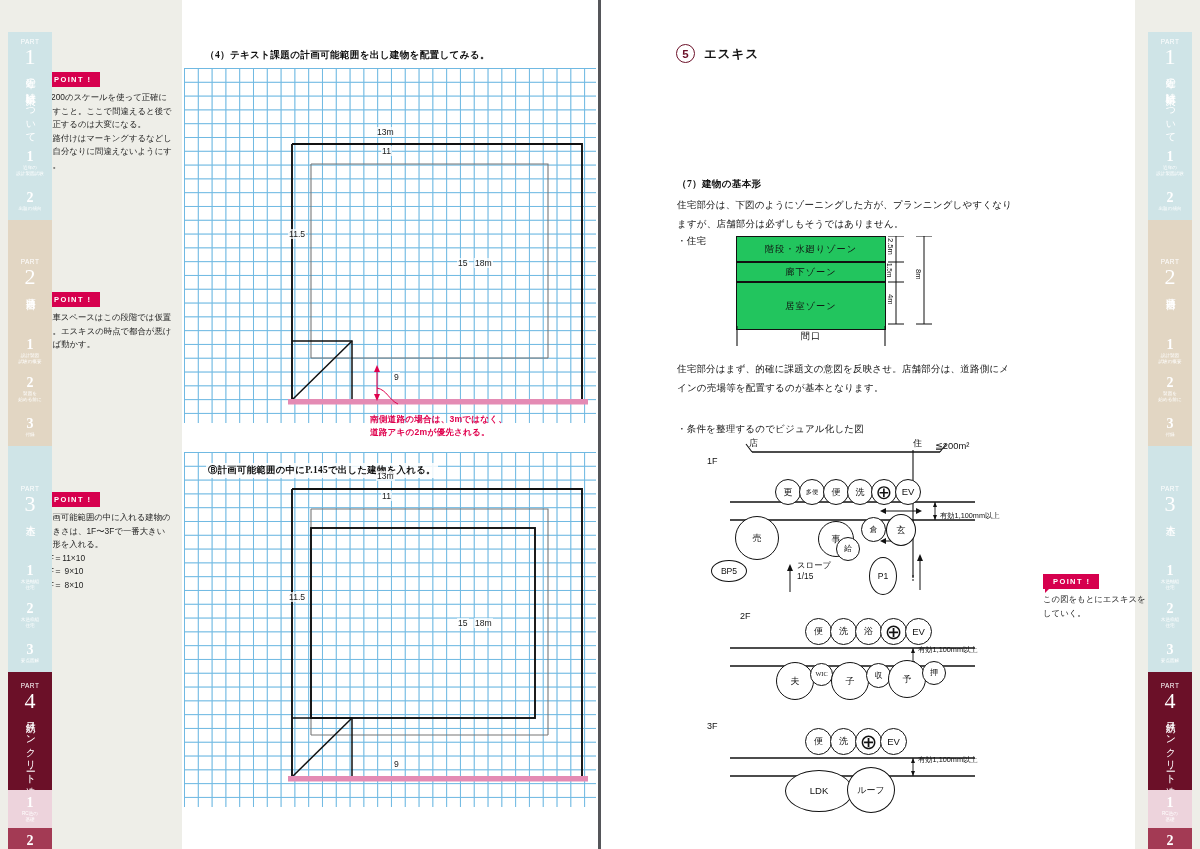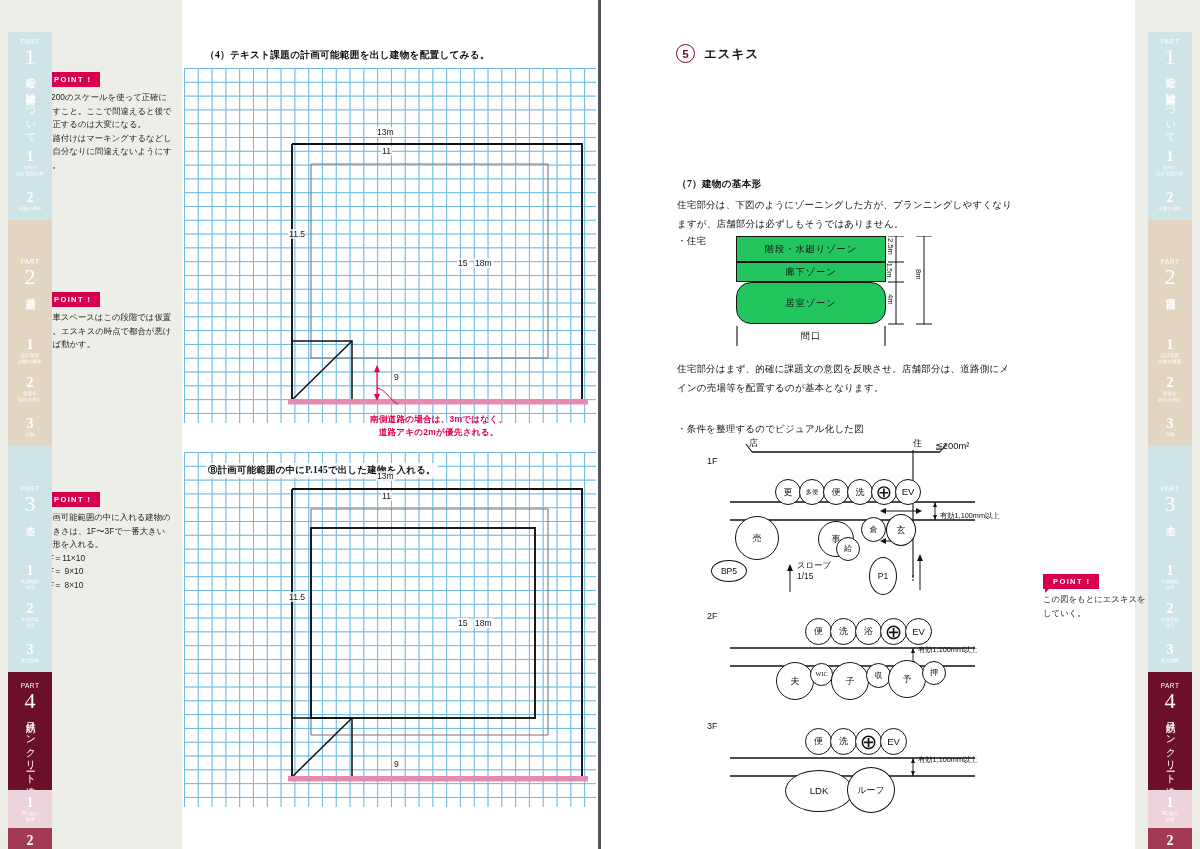--- a/index.html
+++ b/index.html
@@ -108,21 +108,20 @@
   .plan-svg { position: absolute; }
   .dimlabel {
     position: absolute; font-family: "Liberation Sans", sans-serif;
     font-size: 8.6px; color: #222; background: rgba(255,255,255,.72);
     padding: 0 1px; white-space: nowrap;
   }
   .redannot {
     position: absolute; color: #e0004d; font-size: 8.6px; line-height: 1.5;
     font-weight: 700; white-space: pre-line; letter-spacing: .2px;
     font-family: "Liberation Sans", "DejaVu Sans", sans-serif;
-    text-align: center;
   }
 
   
   .sec-circle {
     position: absolute; width: 19px; height: 19px; border: 1.5px solid #6b1028;
     border-radius: 50%; color: #6b1028; font-size: 11.5px; font-weight: 700;
     display: flex; align-items: center; justify-content: center;
     font-family: "Liberation Sans", sans-serif;
   }
   .sec-title {
@@ -257,21 +256,21 @@
   <div class="sec-title" style="left:704px;top:46px;">エスキス</div>
 
 
   <div class="hdr-line" style="left:677px;top:178px;">（7）建物の基本形</div>
   <div class="body-p" style="left:677px;top:196px;width:340px;">住宅部分は、下図のようにゾーニングした方が、プランニングしやすくなりますが、店舗部分は必ずしもそうではありません。</div>
   <div class="body-p" style="left:677px;top:232px;">・住宅</div>
 
   <div class="zone-fig" style="left:736px;top:236px;width:230px;height:110px;">
     <div class="zone-box" style="left:0px;top:0px;width:150px;height:26px;">階段・水廻りゾーン</div>
     <div class="zone-box" style="left:0px;top:26px;width:150px;height:20px;">廊下ゾーン</div>
-    <div class="zone-box" style="left:0px;top:46px;width:150px;height:42px;border-radius:15px;">居室ゾーン</div>
+    <div class="zone-box" style="left:0px;top:46px;width:150px;height:48px;">居室ゾーン</div>
     <div class="zone-open" style="left:0px;top:90px;width:150px;height:20px;">間口</div>
     <svg width="230" height="110" style="position:absolute;left:0;top:0;">
 
       <line x1="1" y1="90" x2="1" y2="110" stroke="#111" stroke-width="1.1"></line>
       <line x1="149" y1="90" x2="149" y2="110" stroke="#111" stroke-width="1.1"></line>
 
       <line x1="160" y1="0" x2="160" y2="26" stroke="#111" stroke-width="1"></line>
       <line x1="160" y1="26" x2="160" y2="46" stroke="#111" stroke-width="1"></line>
       <line x1="160" y1="46" x2="160" y2="88" stroke="#111" stroke-width="1"></line>
       <line x1="152" y1="0" x2="168" y2="0" stroke="#111" stroke-width="1"></line>
@@ -340,21 +339,21 @@
   <div class="bub" style="left:818px;top:521px;width:36px;height:36px;">事</div>
   <div class="bub small" style="left:836px;top:537px;width:24px;height:24px;font-size:8px;">給</div>
   <div class="bub small" style="left:861px;top:517px;width:25px;height:25px;font-size:8px;">倉</div>
   <div class="bub" style="left:886px;top:514px;width:30px;height:32px;">玄</div>
 
   <div class="bub lat" style="left:711px;top:560px;width:36px;height:22px;font-size:8.6px;">BP5</div>
   <div class="bub lat" style="left:869px;top:557px;width:28px;height:38px;font-size:8.6px;">P1</div>
   <div class="note-s" style="left:797px;top:560px;font-size:8.4px;">スロープ
 1/15</div>
 
-  <div class="flr-label" style="left:707px;top:611px;">2F</div>
+  <div class="flr-label" style="left:740px;top:611px;">2F</div>
   <svg width="290" height="110" style="position:absolute;left:730px;top:605px;">
     <line x1="0" y1="43" x2="245" y2="43" stroke="#111" stroke-width="1.6"></line>
     <line x1="0" y1="61" x2="245" y2="61" stroke="#111" stroke-width="1.6"></line>
     <line x1="183" y1="43" x2="183" y2="61" stroke="#111" stroke-width=".9"></line>
     <polygon points="183,43 181,48 185,48" fill="#111"></polygon>
     <polygon points="183,61 181,56 185,56" fill="#111"></polygon>
     <line x1="55" y1="84" x2="72" y2="78" stroke="#111" stroke-width="1"></line>
     <polygon points="52,85 58,82 57,88" fill="#111"></polygon>
   </svg>
   <div class="note-s" style="left:918px;top:645px;">有効1,100mm以上</div>

